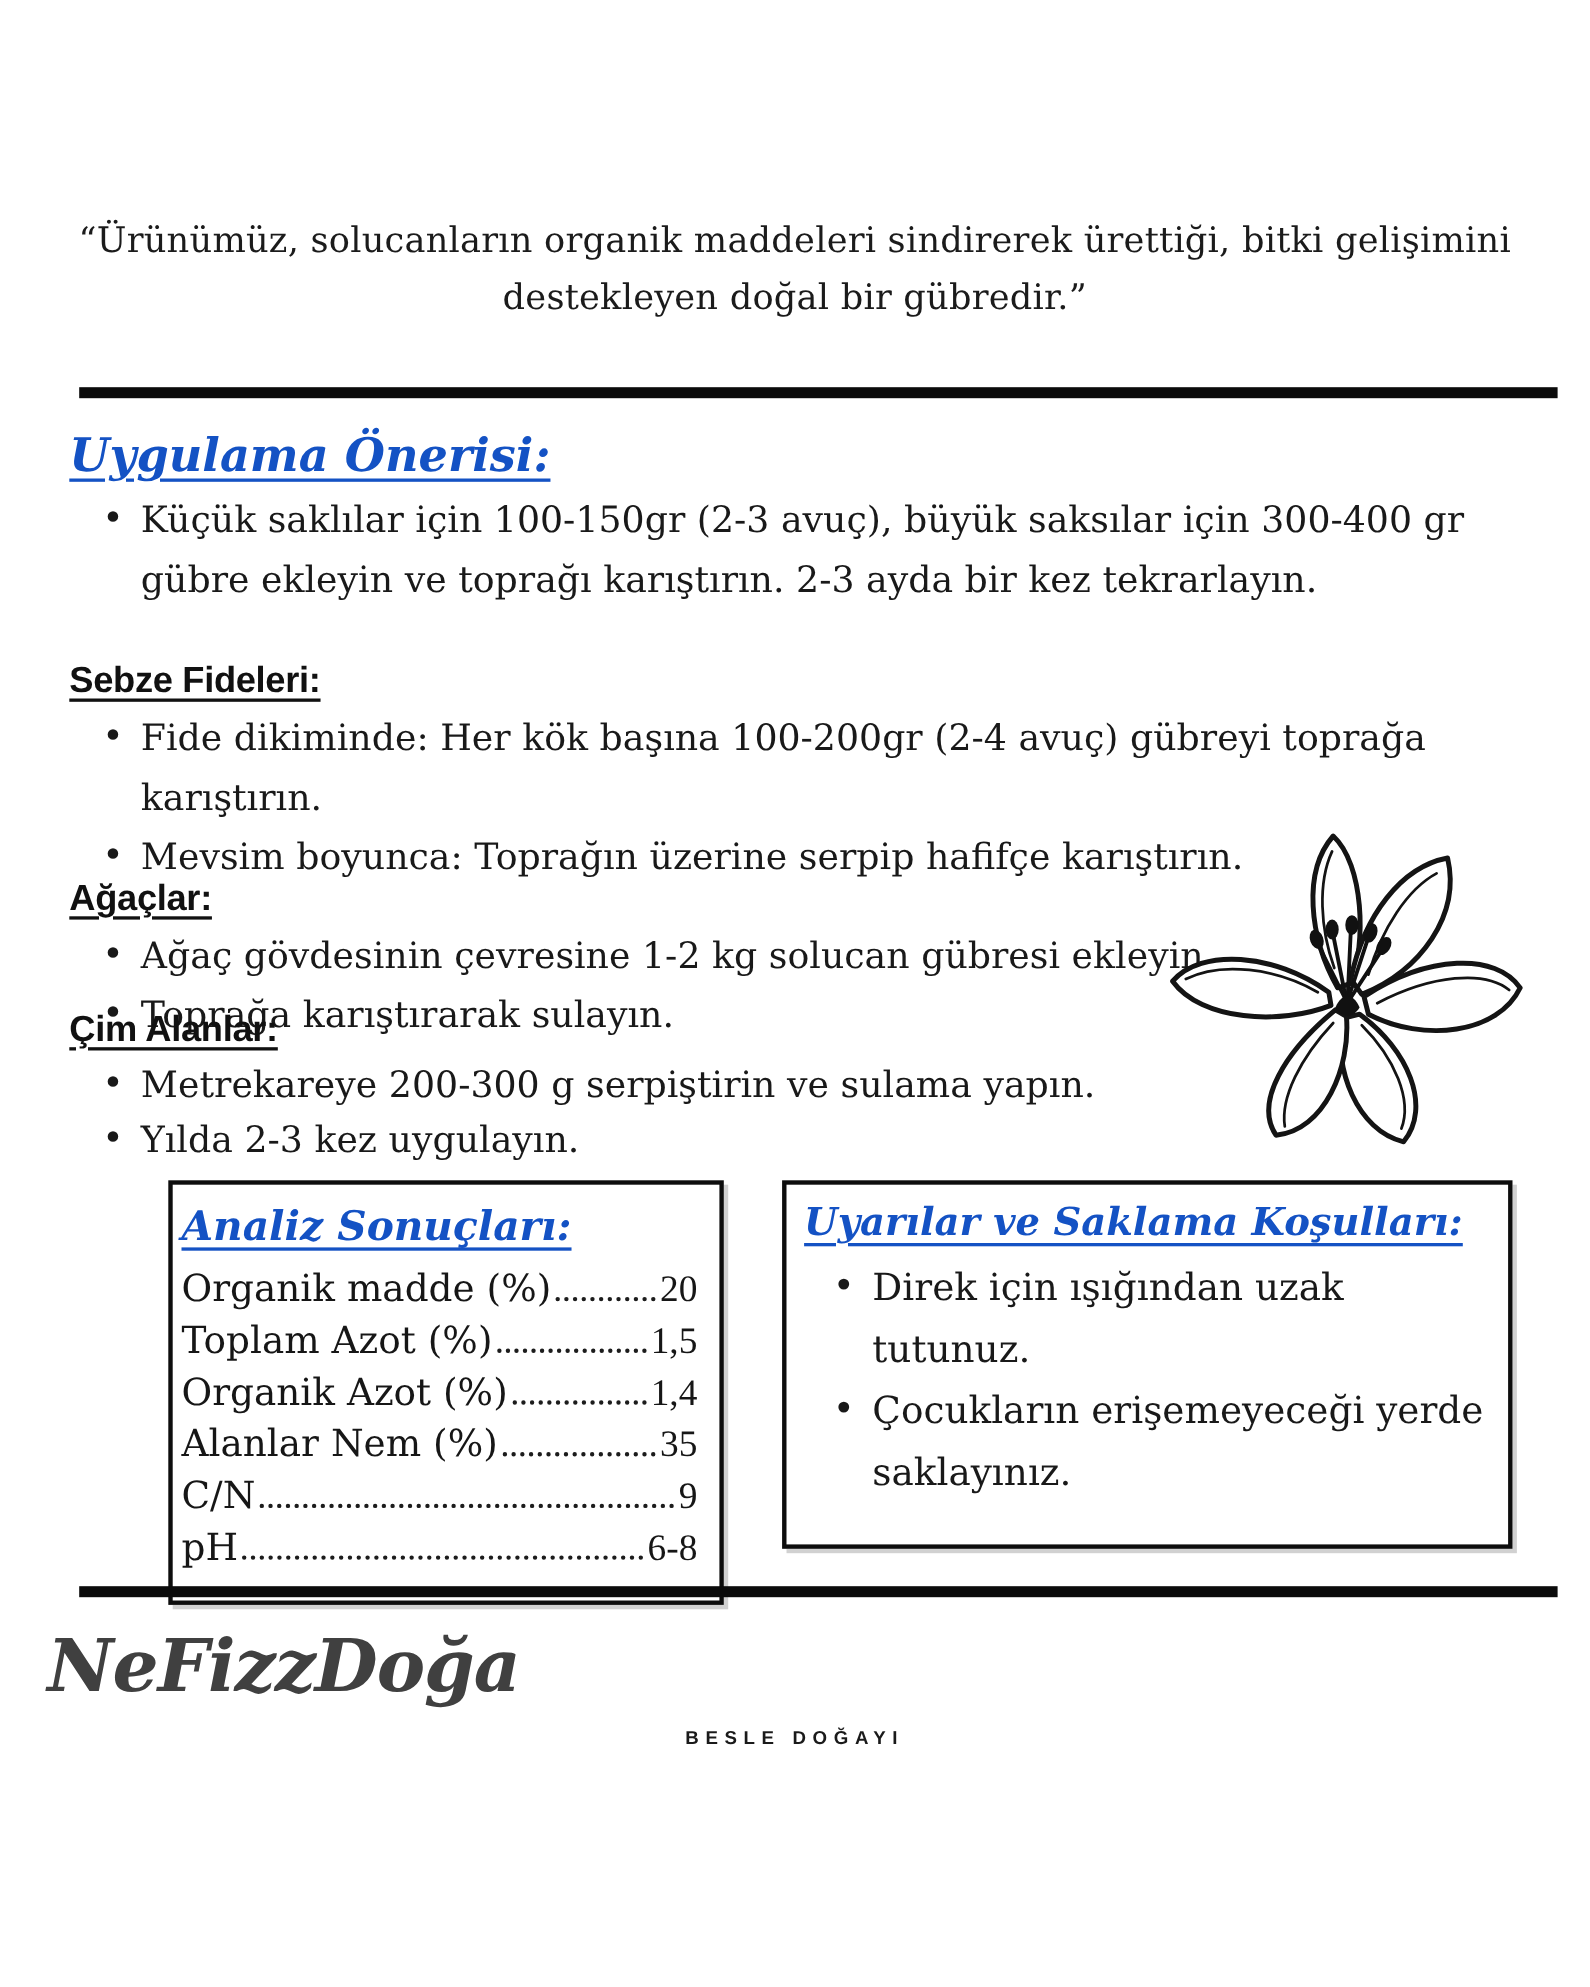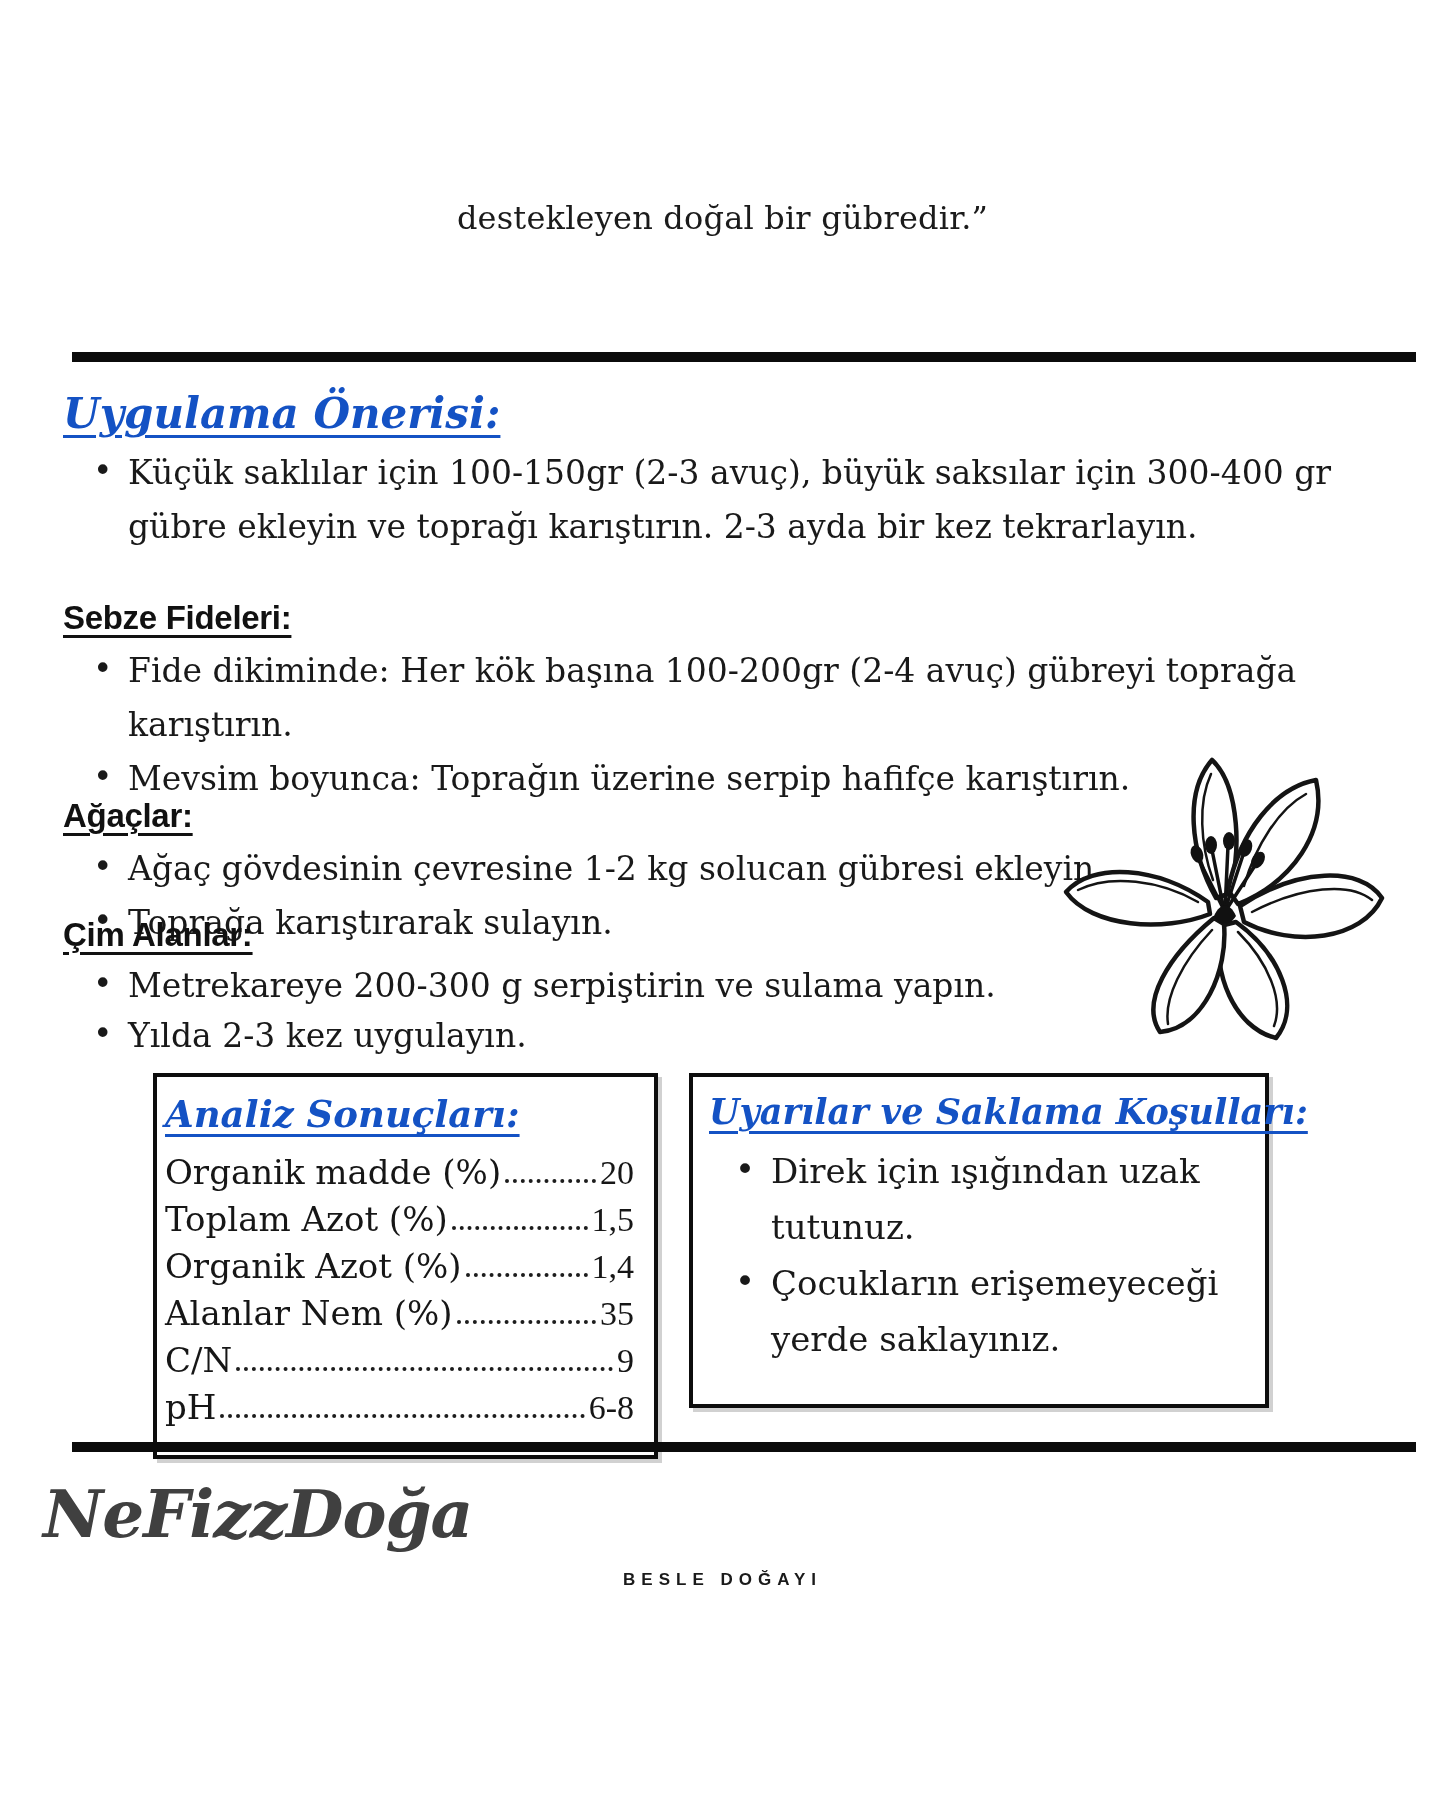--- a/index.html
+++ b/index.html
@@ -51,21 +51,21 @@
   .sec-4 ul.blist li{line-height:50px;}
   .dot{position:absolute;left:30px;top:-2px;font-family:"DejaVu Sans",sans-serif;}
   
   .flower{position:absolute;left:1048px;top:740px;}
   
   .box{
     position:absolute;border:4px solid #0d0d0d;background:#fff;
     box-shadow:4px 4px 0 rgba(0,0,0,.18);
   }
   .box-analysis{left:153px;top:1073px;width:505px;height:386px;padding:12px 20px 10px 8px;}
-  .box-warnings{left:689px;top:1073px;width:580px;height:335px;padding:10px 16px;}
+  .box-warnings{left:711px;top:1073px;width:664px;height:335px;padding:10px 16px;}
   .box-title{font-size:37px;line-height:50px;margin-bottom:6px;white-space:nowrap;}
   .box-warnings .box-title{font-size:35px;}
   .arow{display:flex;align-items:flex-end;height:47px;font-size:34px;}
   .alabel{white-space:nowrap;}
   .avalue{white-space:nowrap;font-family:Liberation Serif, serif;}
   .leader{flex:1;border-bottom:4px dotted #1c1c1c;margin:0 4px 9px 4px;min-width:18px;}
   .box-warnings ul.blist li{font-size:34px;line-height:56px;padding-left:62px;}
   .box-warnings .dot{left:26px;}
   
   .brand{
@@ -76,20 +76,21 @@
   .tagline{
     position:absolute;left:0;top:1570px;width:1445px;text-align:center;
     font-family:"Liberation Sans",sans-serif;font-weight:bold;
     font-size:17px;letter-spacing:6px;color:#1a1a1a;
   }
 </style>
 </head>
 <body>
 
 <div class="quote">
+  <div>“Ürünümüz, solucanların organik maddeleri sindirerek ürettiği, bitki gelişimini</div>
   <div>destekleyen doğal bir gübredir.”</div>
 </div>
 
 <div class="rule top"></div>
 
 <div class="app-title blue-title">Uygulama Önerisi:</div>
 
 <div class="section sec-1">
   <ul class="blist">
     <li>

